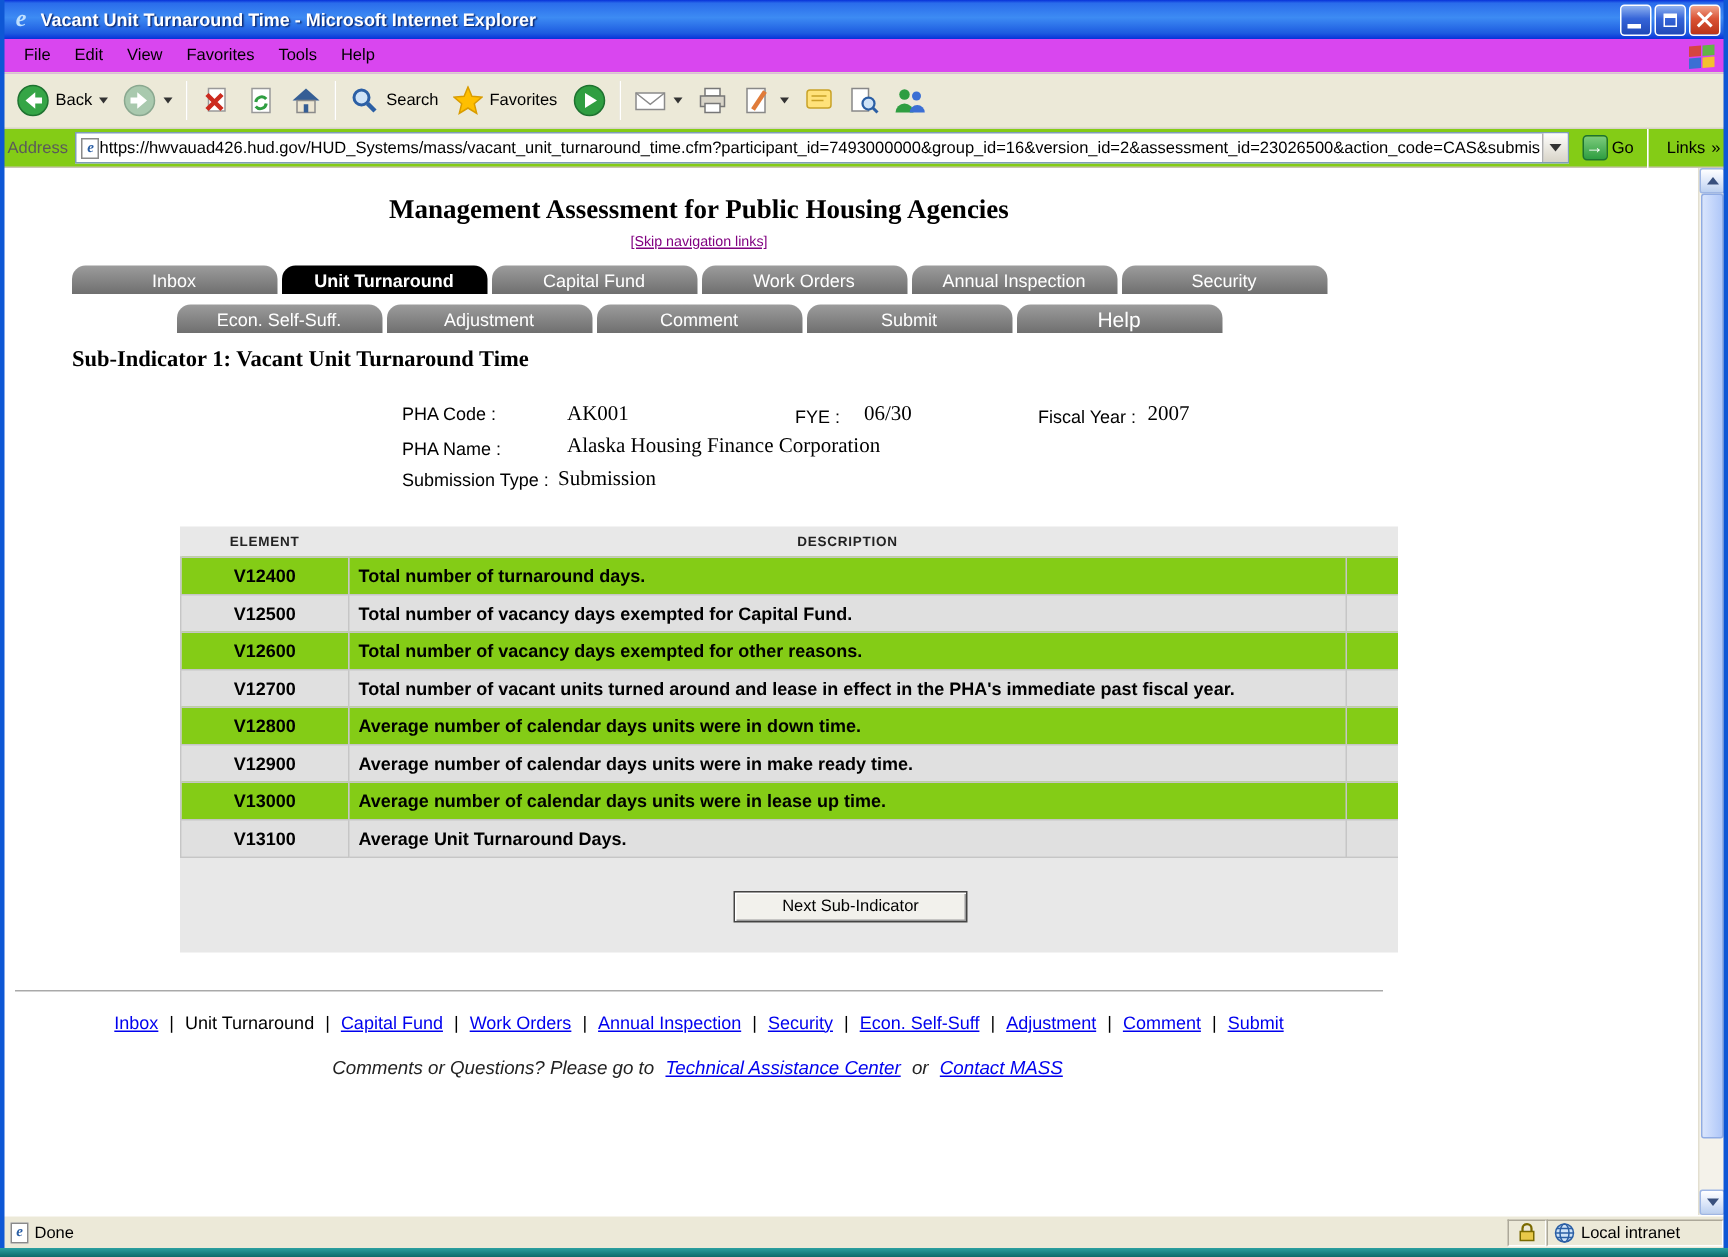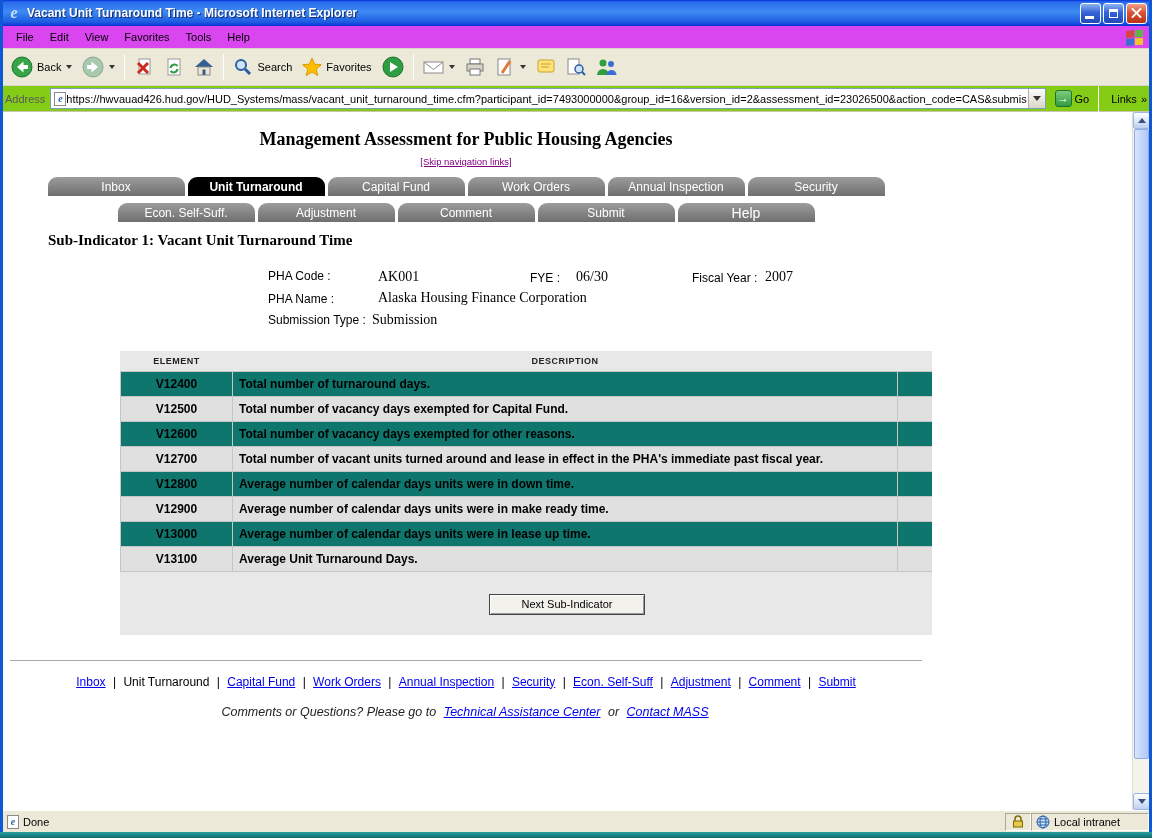--- a/index.html
+++ b/index.html
@@ -69,21 +69,21 @@
   .i-fye-l { left:262px; top:2px; } .i-fye-v { left:308px; top:0; }
   .i-fy-l { left:424px; top:2px; } .i-fy-v { left:497px; top:0; }
   .i-pha-name-l { left:0; top:23px; } .i-pha-name-v { left:110px; top:21px; }
   .i-sub-l { left:0; top:44px; } .i-sub-v { left:104px; top:43px; }
 
   .table-wrap { width:894px; margin:16px 0 0 120px; background:#E8E8E8; padding-bottom:20px; }
   table.data-table { width:100%; border-collapse:collapse; table-layout:fixed; }
   .data-table col.c1 { width:112px; } .data-table col.c2 { width:665px; } .data-table col.c3 { width:117px; }
   .data-table th { height:20px; font-size:9px; font-weight:bold; letter-spacing:0.5px; color:#222; text-align:center; }
   .data-table td { height:25px; border:1px solid #C6C6C6; font-size:12px; }
-  .data-table tr.odd td { background:#0f766e; }
+  .data-table tr.odd td { background:#84cc16; }
   .data-table tr.even td { background:#E0E0E0; }
   td.cell-element { text-align:center; font-weight:bold; }
   td.cell-desc { padding-left:6px; font-weight:bold; }
   td.cell-amount { text-align:right; padding-right:7px; font-family:"Liberation Serif",serif; font-size:13.5px; }
 
   .btn-row { text-align:center; margin-top:22px; }
   .next-btn { font-family:"Liberation Sans",sans-serif; font-size:11px; padding:3px 16px; min-width:156px; height:21px;
     background:#F2F1EC; border:1px solid #444; box-shadow:inset 1px 1px 0 #FFF, inset -1px -1px 0 #999; cursor:pointer; }
 
   .rule { height:1px; background:#A9A9A9; margin:25px 10px 0 10px; }

